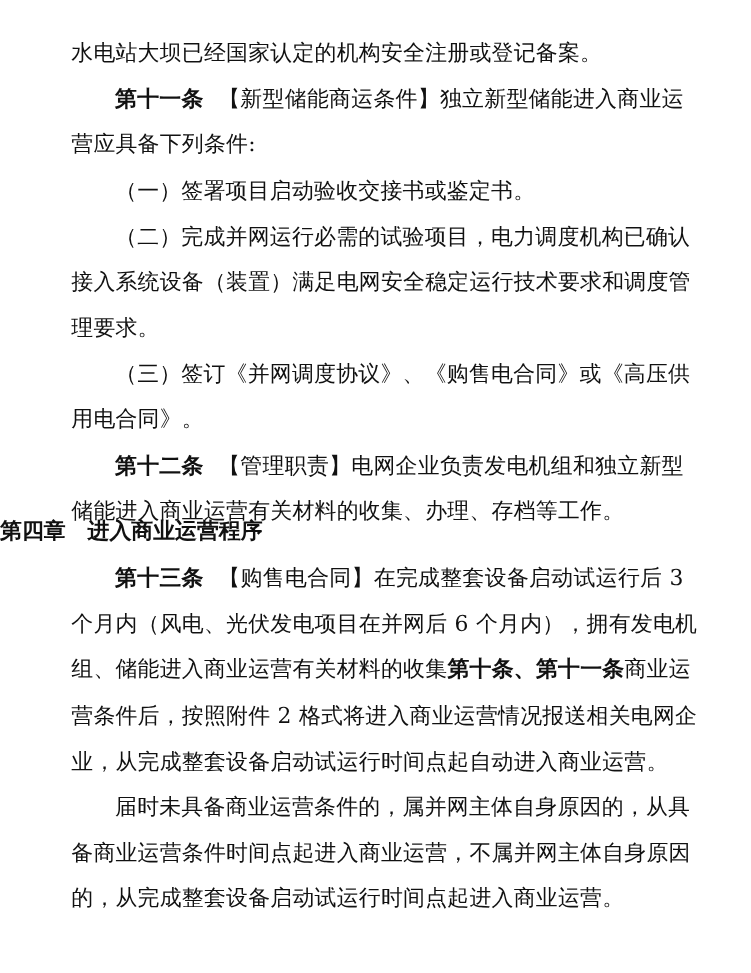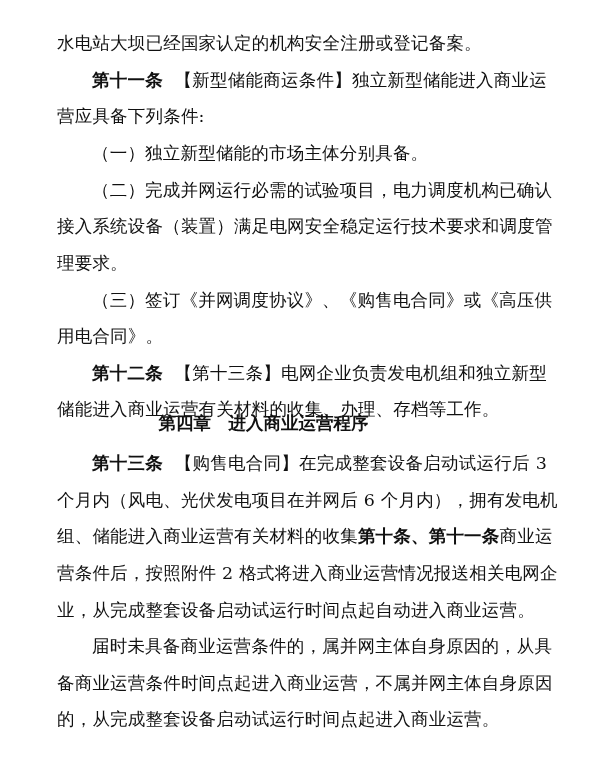--- a/index.html
+++ b/index.html
@@ -4,44 +4,44 @@
 <style>
   html, body { margin:0; padding:0; background:#ffffff; }
   body { width:601px; height:778px; position:relative; overflow:hidden;
          font-family: "DejaVu Serif", "Liberation Serif", serif; color:#111; }
   .page { position:absolute; left:0; top:0; width:601px; height:778px;padding-left:16px; }
   .line { position:absolute; left:57px; width:490px; font-size:17.5px; line-height:24px;
           white-space:nowrap; text-align:justify; text-align-last:justify; letter-spacing:0.2px; }
   .line.last { text-align-last:left; }
   .line.indent { left:92px; width:455px; }
   .b { font-weight:bold; font-family: "DejaVu Sans", "Liberation Sans", sans-serif; margin-top: 12px; }
-  .heading { position:absolute; left:0; width:527px; text-align:center; font-size:17.5px;
-             font-weight:bold; font-family:Liberation Mono, monospace; line-height:24px; }
+  .heading { position:absolute; left:0; width:527px; font-size:17.5px;
+             font-weight:bold; font-family:Liberation Serif, serif; line-height:24px; }
 </style>
 </head>
 <body>
 
 <div class="page">
   <div class="line last" style="top:31px">水电站大坝已经国家认定的机构安全注册或登记备案。</div>
 
   <div class="line indent" style="top:68px">
     <span class="b">第十一条</span>&nbsp;&nbsp;<span>【新型储能商运条件】</span><span>独立新型储能进入商业运</span>
   </div>
   <div class="line last" style="top:104px">营应具备下列条件:</div>
 
-  <div class="line indent last" style="top:141px">（一）独立新型储能的市场主体分别具备。</div>
+  <div class="line indent last" style="top:141px">（一）签署项目启动验收交接书或鉴定书。</div>
   <div class="line indent" style="top:178px">（二）完成并网运行必需的试验项目，电力调度机构已确认</div>
   <div class="line" style="top:214px">接入系统设备（装置）满足电网安全稳定运行技术要求和调度管</div>
   <div class="line last" style="top:251px">理要求。</div>
 
   <div class="line last" style="top:324px">用电合同》。</div>
   <div class="line indent" style="top:288px">（三）签订《并网调度协议》、《购售电合同》或《高压供</div>
 
   <div class="line indent" style="top:361px">
-    <span class="b">第十二条</span>&nbsp;&nbsp;<span>【第十三条】</span><span>电网企业负责发电机组和独立新型</span>
+    <span class="b">第十二条</span>&nbsp;&nbsp;<span>【管理职责】</span><span>电网企业负责发电机组和独立新型</span>
   </div>
   <div class="line last" style="top:397px">储能进入商业运营有关材料的收集、办理、存档等工作。</div>
 
   <div class="heading" style="top:412px">第四章　进入商业运营程序</div>
 
   <div class="line indent" style="top:451px">
     <span class="b">第十三条</span>&nbsp;&nbsp;<span>【购售电合同】</span><span>在完成整套设备启动试运行后 3</span>
   </div>
   <div class="line" style="top:488px">个月内（风电、光伏发电项目在并网后 6 个月内），拥有发电机</div>
   <div class="line" style="top:524px">

